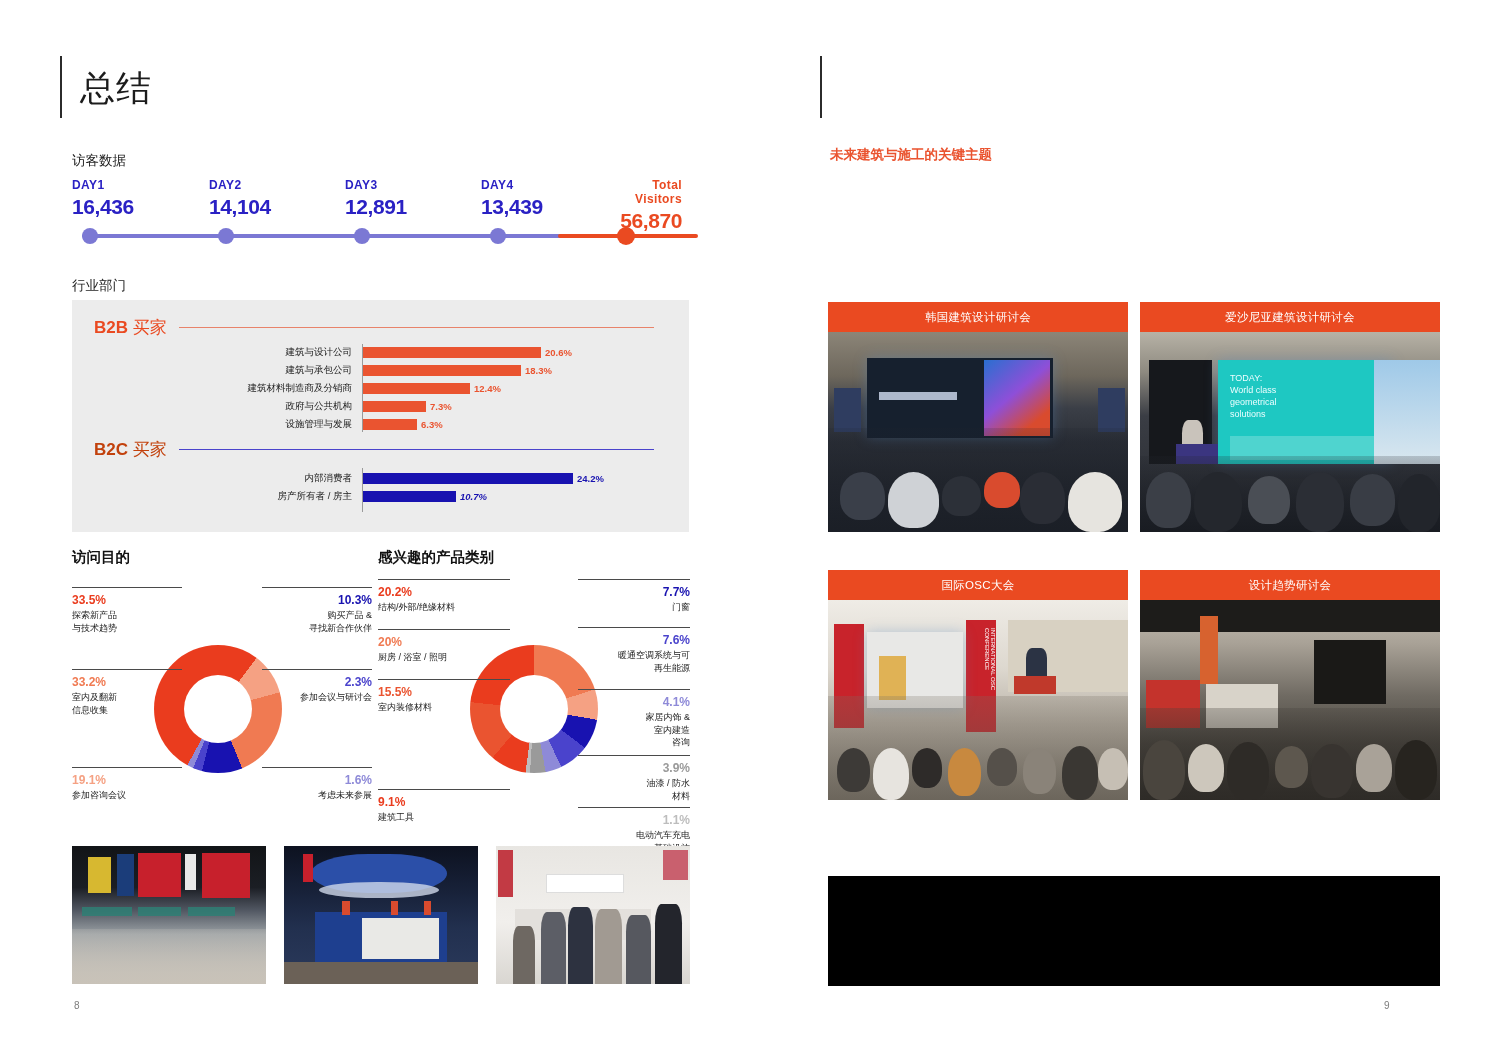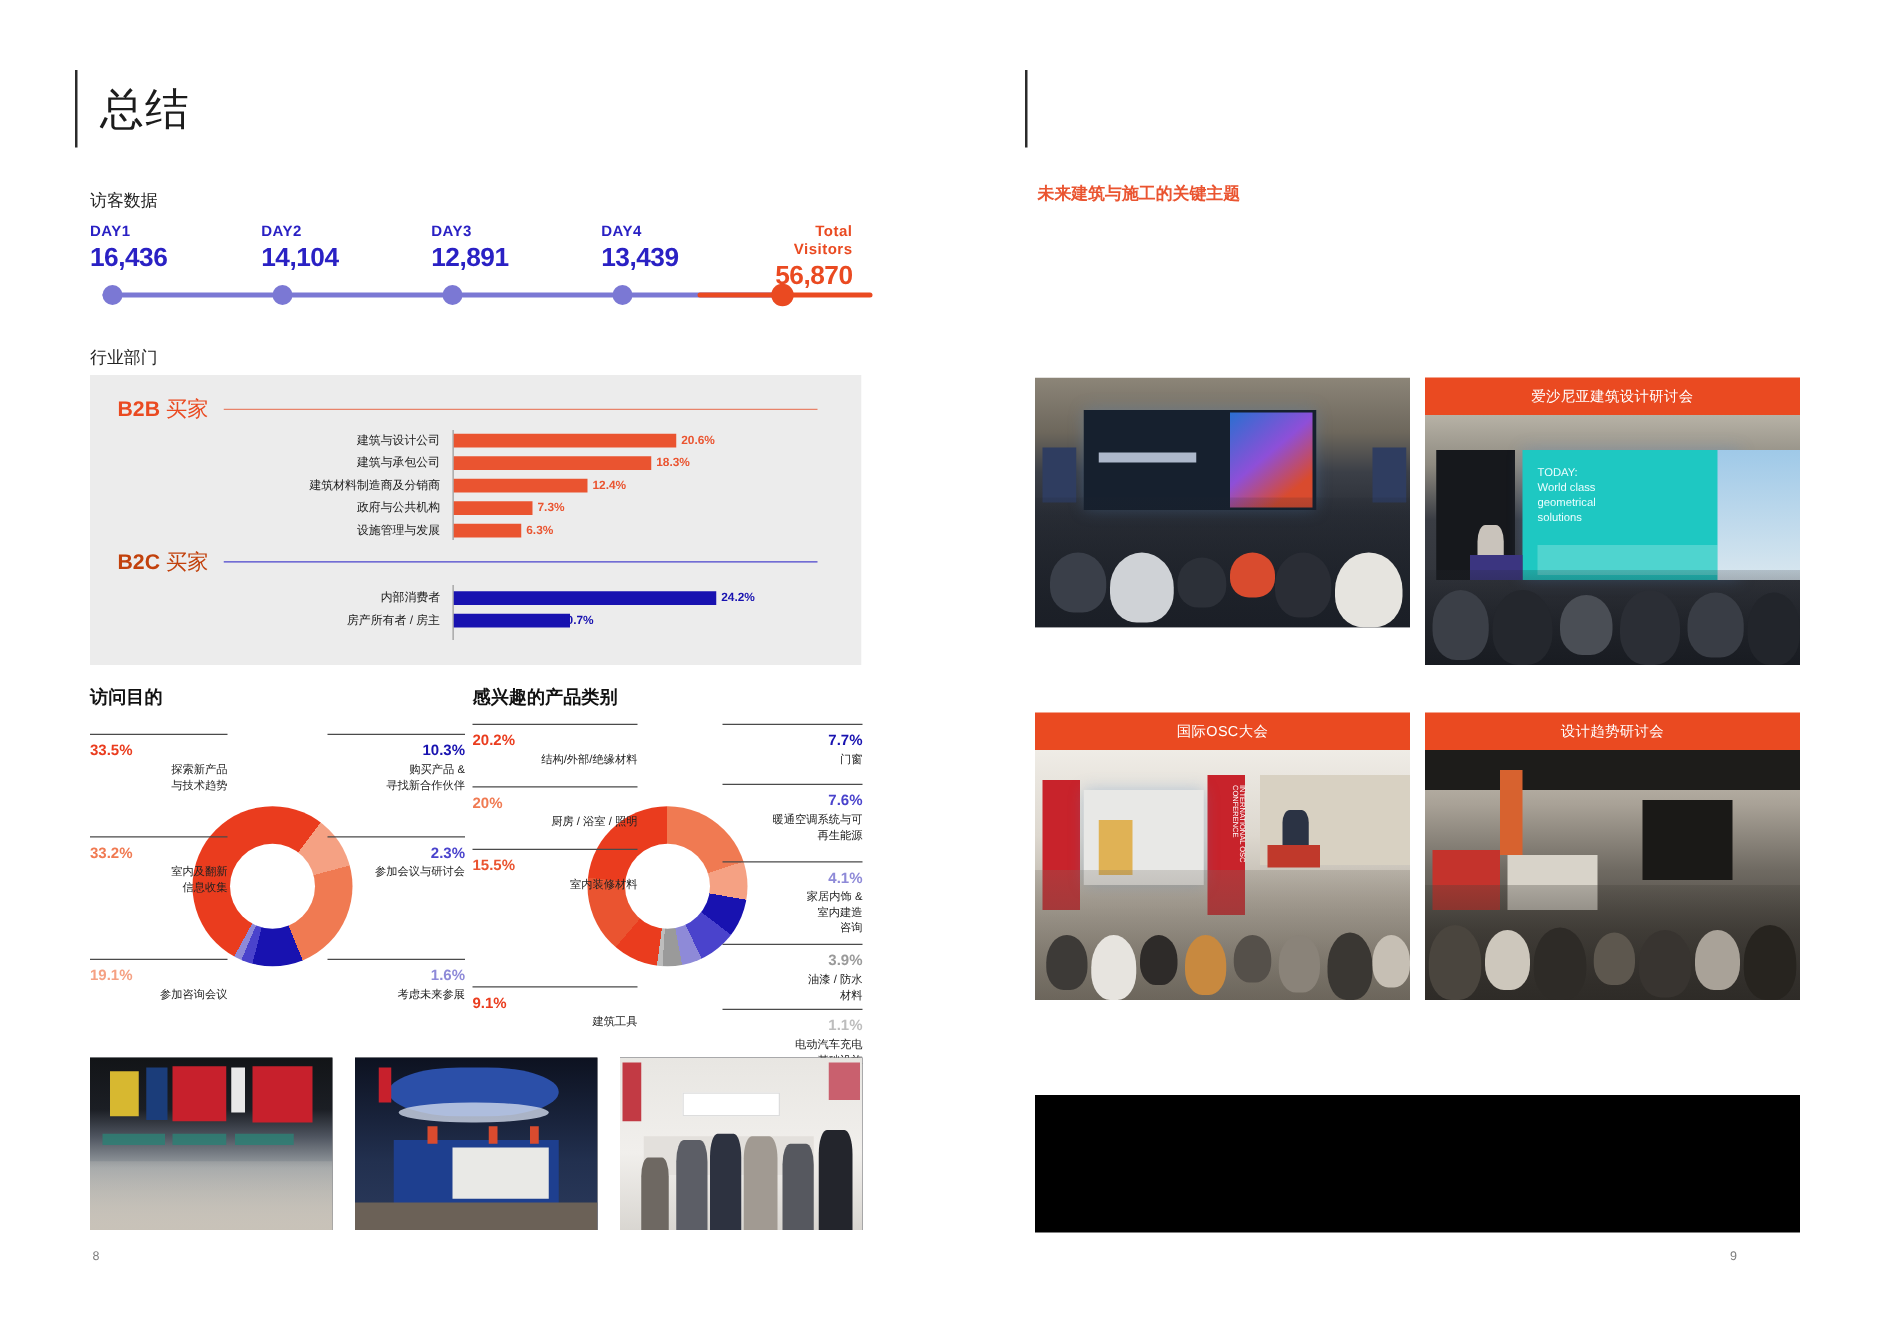--- a/index.html
+++ b/index.html
@@ -95,21 +95,21 @@
     position: absolute; border-radius: 50%;
   }
   .donut .hole {
     position: absolute; background: #fff; border-radius: 50%;
   }
   .stat {
     position: absolute; width: 110px;
   }
   .stat .hr { height: 1.3px; background: #4a4a4a; margin-bottom: 5px; }
   .stat .pct { font-size: 12px; font-weight: 700; line-height: 1.25; }
-  .stat .desc { font-size: 9px; color: #222; line-height: 1.4; margin-top: 1px; text-align: right; }
+  .stat .desc { font-size: 9px; color: #222; line-height: 1.4; margin-top: 1px; }
   .stat.right { text-align: right; }
 
   
   .photo { position: absolute; overflow: hidden; background: #2a2c33; }
 
   
   .conf-card { position: absolute; width: 300px; }
   .conf-cap {
     height: 30px; background: #EA4A21; color: #fff;
     display: flex; align-items: center; justify-content: center;
@@ -243,21 +243,21 @@
 
         <div class="bar-row" style="position:absolute; left:0; top:170px; width:100%;">
           <div class="bar-label" style="right:auto; left:86px;">内部消费者</div>
           <div class="bar-fill" style="left:291px; width:210px; top:3px;"></div>
           <div class="bar-val" style="left:505px; top:3px;">24.2%</div>
         </div>
 
         <div class="bar-row" style="position:absolute; left:0; top:188px; width:100%;">
           <div class="bar-label" style="right:auto; left:86px;">房产所有者 / 房主</div>
           <div class="bar-fill" style="left:291px; width:93px; top:3px;"></div>
-          <div class="bar-val" style="left:376px; top:3px;">10.7%</div>
+          <div class="bar-val" style="left:388px; top:3px;font-style:italic;">10.7%</div>
         </div>
       </div>
     </div>
 
     <div class="donut-sec" style="left:72px; top:548px; width:300px;">
       <div class="donut-title">访问目的</div>
 
       <div class="donut-wrap" style="position:relative; width:300px; height:250px;">
 
         <div class="donut" style="left:82px; top:74px; width:128px; height:128px;
@@ -428,20 +428,21 @@
   <div class="page page-right">
 
     <div class="title-wrap" style="left:64px; top:56px;">
       <div class="title-bar"></div>
     </div>
 
     <div style="position:absolute; left:74px; top:146px; font-size:13.5px; font-weight:700; color:#EA5430;">未来建筑与施工的关键主题</div>
 
 
     <div class="conf-card" style="left:72px; top:302px;">
+      <div class="conf-cap">韩国建筑设计研讨会</div>
       <div class="conf-img">
         <div class="aud-room"></div>
         <div class="screen" style="left:13%;top:13%;width:62%;height:40%;"></div>
         <div style="position:absolute;left:52%;top:14%;width:22%;height:38%;background:linear-gradient(140deg,#2a6fd0,#8e4fd8 45%,#d94b2e 80%);"></div>
         <div style="position:absolute;left:17%;top:30%;width:26%;height:4%;background:#c8d4e6;opacity:.85;"></div>
         <div style="position:absolute;left:2%;top:28%;width:9%;height:22%;background:#2f3d60;"></div>
         <div style="position:absolute;left:90%;top:28%;width:9%;height:22%;background:#2f3d60;"></div>
         <div class="crowd" style="height:52%;background:linear-gradient(180deg,rgba(30,35,45,.15),rgba(26,30,38,.9));"></div>
         <div class="head" style="left:4%;bottom:6%;width:15%;height:24%;background:#3a3f49;"></div>
         <div class="head" style="left:20%;bottom:2%;width:17%;height:28%;background:#cfd2d6;"></div>

